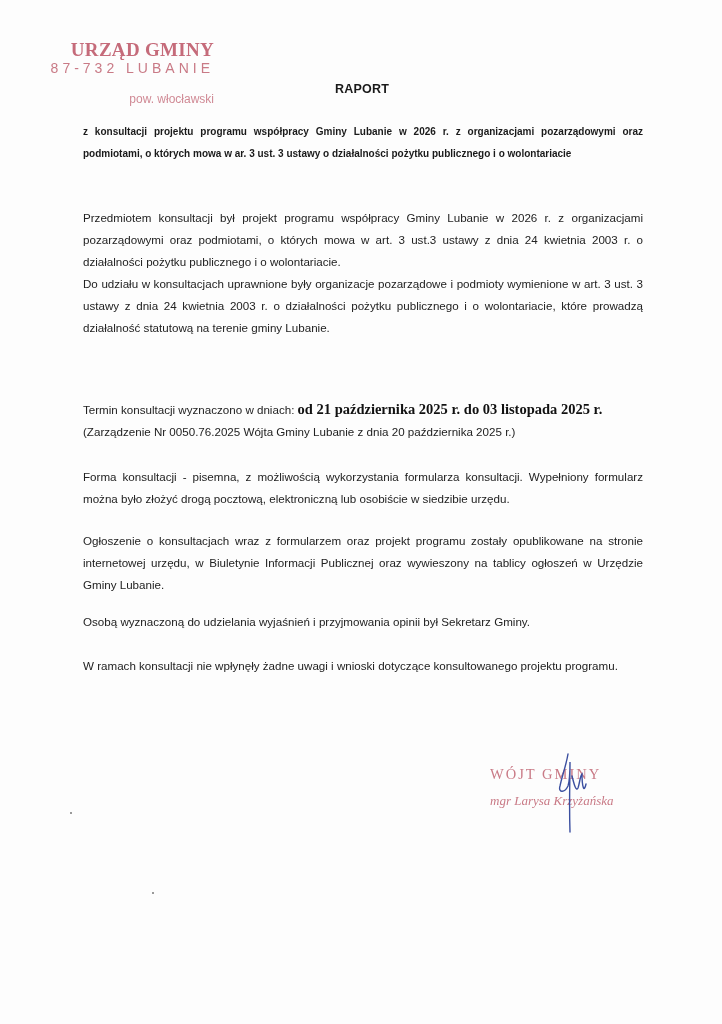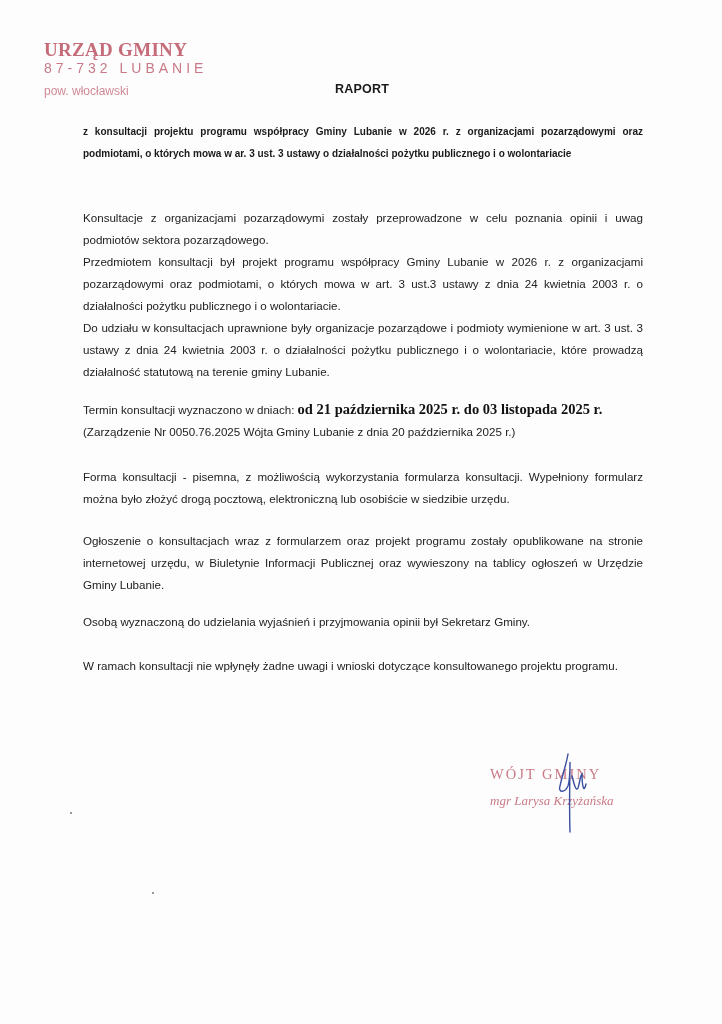--- a/index.html
+++ b/index.html
@@ -1,22 +1,22 @@
 <!DOCTYPE html>
 <html><head>
   <meta charset="utf-8">
   <style>
     html, body { margin: 0; padding: 0; background: #fdfdfd; }
     body { width: 722px; height: 1024px; position: relative; overflow: hidden; color: #1a1a1a; }
     .page { position: absolute; left: 0; top: 0; width: 722px; height: 1024px; background: #fdfdfd; }
 
-    .stamp { position: absolute; left: 44px; top: 40px; width: 170px; text-align: left; color: #c97a86; }
+    .stamp { position: absolute; left: 44px; top: 40px; width: 170px; text-align: right; color: #c97a86; }
     .stamp .l1 { font-family: "Liberation Serif", serif; font-weight: bold; font-size: 19px; letter-spacing: 0.3px; color: #c56b7a; line-height: 20px; }
     .stamp .l2 { font-family: "Liberation Sans", sans-serif; font-size: 14px; letter-spacing: 4px; line-height: 17px; color: #c97a86; }
-    .stamp .l3 { font-family: "Liberation Sans", sans-serif; font-size: 12px; line-height: 16px; color: #d08a95; margin-top: 6px; }
+    .stamp .l3 { font-family: "Liberation Sans", sans-serif; font-size: 12px; line-height: 16px; color: #d08a95; margin-top: 14px; }
 
     .raport-title { position: absolute; left: 335px; top: 82px; font-family: "Liberation Sans", sans-serif; font-weight: bold; font-size: 12.5px; letter-spacing: 0.2px; }
 
     .subject { position: absolute; left: 83px; top: 121px; width: 560px; font-family: "Liberation Sans", sans-serif; font-weight: bold; font-size: 10px; line-height: 22px; text-align: justify; }
 
     .body-text { position: absolute; left: 83px; width: 560px; font-family: "Liberation Sans", sans-serif; font-size: 11.6px; line-height: 22px; text-align: justify; color: #222; }
     .body-text p { margin: 0; }
     .p1 { top: 207px; }
     .p2 { top: 398px; }
     .p2 .bold-dates { font-family: "Liberation Serif", serif; font-weight: bold; font-size: 14.5px; color: #111; }
@@ -41,21 +41,20 @@
     <div class="l1">URZĄD GMINY</div>
     <div class="l2">87-732 LUBANIE</div>
     <div class="l3">pow. włocławski</div>
   </div>
 
   <div class="raport-title">RAPORT</div>
 
   <div class="subject">z konsultacji projektu programu współpracy Gminy Lubanie w 2026 r.  z organizacjami pozarządowymi oraz podmiotami, o których mowa w ar. 3 ust. 3 ustawy o działalności pożytku publicznego i o wolontariacie</div>
 
   <div class="body-text p1">
-    <p>Konsultacje z organizacjami pozarządowymi zostały przeprowadzone w celu poznania opinii i uwag podmiotów sektora pozarządowego.</p>
     <p>Przedmiotem konsultacji był  projekt programu współpracy Gminy  Lubanie w 2026 r. z organizacjami pozarządowymi oraz podmiotami, o których mowa w art. 3 ust.3 ustawy z dnia 24 kwietnia 2003 r. o działalności pożytku publicznego i o wolontariacie.</p>
     <p>Do udziału w konsultacjach uprawnione były organizacje pozarządowe i podmioty wymienione w art. 3 ust. 3 ustawy z dnia 24 kwietnia 2003 r. o działalności pożytku publicznego i o wolontariacie, które prowadzą działalność statutową na terenie gminy Lubanie.</p>
   </div>
 
   <div class="body-text p2">
     <p><span>Termin konsultacji wyznaczono w dniach: </span><span class="bold-dates">od 21 października 2025 r. do 03 listopada 2025 r.</span></p>
     <p>(Zarządzenie Nr 0050.76.2025 Wójta Gminy Lubanie z dnia 20 października 2025 r.)</p>
   </div>
 
   <div class="body-text p3">

